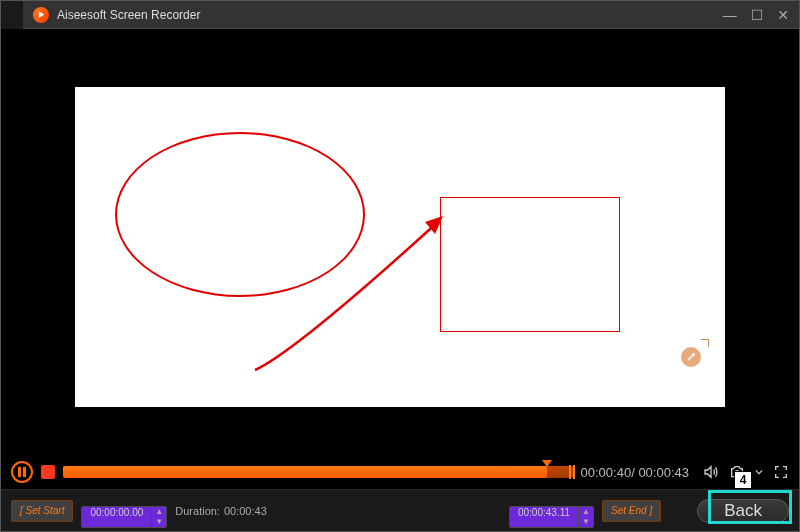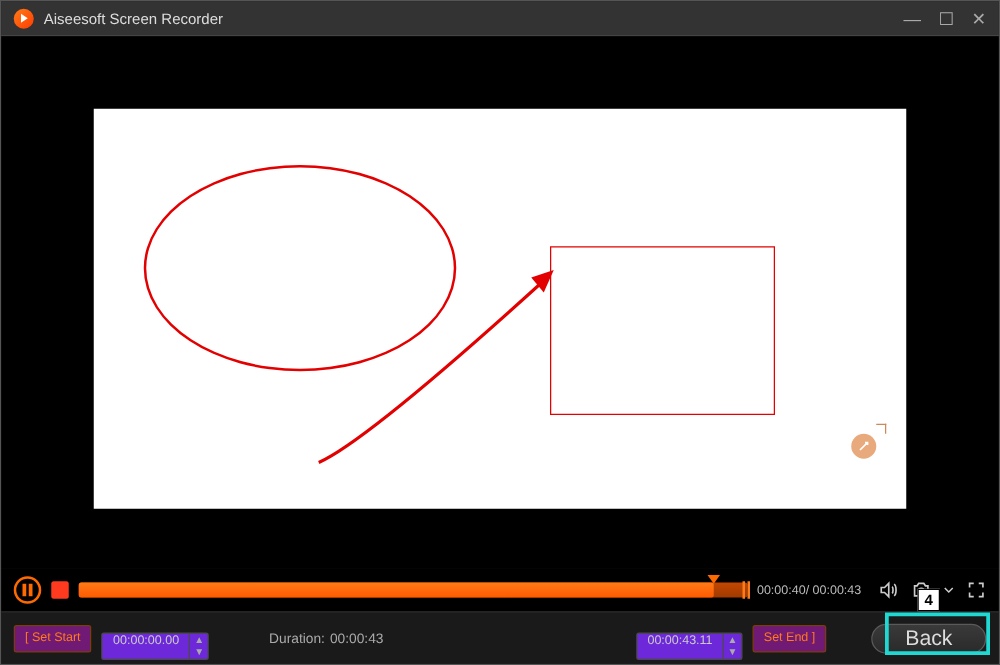--- a/index.html
+++ b/index.html
@@ -10,20 +10,21 @@
     font-size: 12px;
     color: #ccc;
     overflow: hidden;
     position: relative;
   }
   .window { width: 100%; height: 100%; display: flex; flex-direction: column; border: 1px solid #555; }
   .titlebar {
     height: 28px; background: #333333; display: flex; align-items: center;
     padding: 0 10px; color: #ddd; justify-content: space-between;
     border-bottom: 1px solid #444;
+    margin-left: 22px;
   }
   .title-left { display: flex; align-items: center; gap: 8px; }
   .logo {
     width: 16px; height: 16px; border-radius: 50%;
     background: linear-gradient(135deg, #ff7a18, #ff3d00);
     display:flex; align-items:center; justify-content:center;
   }
   .win-controls { display: flex; gap: 14px; font-size: 14px; color: #aaa; }
   .win-controls span { cursor: pointer; }
 
@@ -83,42 +84,43 @@
     background:linear-gradient(#ff7a18,#ff5a00); border-radius:2px;
   }
   .progress-handle {
     position:absolute; top:-5px; left:95%; transform:translateX(-50%);
     width:0; height:0; border-left:5px solid transparent; border-right:5px solid transparent;
     border-top:7px solid #ff6a00;
   }
   .progress-end {
     position:absolute; right:-2px; top:-1px; width:6px; height:14px; border-left:2px solid #ff7a18; border-right:2px solid #ff7a18;
   }
-  .time-text { font-size:10px; color:#bbb; white-space:nowrap; }
+  .time-text { font-size:13px; color:#bbb; white-space:nowrap; }
   .right-icons { display:flex; align-items:center; gap:10px; color:#ccc; margin-left:6px; }
   .icon-svg { width:16px; height:16px; fill:#ccc; cursor:pointer; }
 
   .bottom-bar {
     height: 42px; background:#1a1a1a; display:flex; align-items:center; padding:0 10px; gap:8px;
     border-top:1px solid #2a2a2a;
   }
   .bracket-btn {
-    height:22px; padding:0 8px; border:1px solid #7a3c0a; background:#701a75;
+    height:22px; padding:0 8px; border:1px solid #7a3c0a; background:#404040;
     color:#ff7a18; font-size:10px; display:flex; align-items:center; cursor:pointer;
     border-radius:2px;
+    font-style:italic;
   }
   .spinner {
     height:22px; display:flex; align-items:flex-start; border:1px solid #4a4a4a; background:#6d28d9;
     border-radius:2px;
     margin-top:12px;
   }
   .spinner .val { padding:0 8px; color:#ccc; font-size:10px; }
   .spinner .arrows { display:flex; flex-direction:column; border-left:1px solid #4a4a4a; }
   .spinner .arrows span { width:14px; height:10px; display:flex; align-items:center; justify-content:center; font-size:8px; color:#aaa; cursor:pointer; }
-  .duration-label { display:flex; align-items:center; gap:4px; color:#aaa; font-size:11px; margin-left:40px; }
+  .duration-label { display:flex; align-items:center; gap:4px; color:#aaa; font-size:11px; }
   .action-btn {
     height:24px; padding:0 26px; border-radius:12px; border:1px solid #5a5a5a;
     background:linear-gradient(#3a3a3a,#2a2a2a); color:#ddd; font-size:17px; cursor:pointer;
     display:flex; align-items:center; justify-content:center;
   }
   .export-btn {
     height:24px; padding:0 30px; border-radius:12px; border:none;
     background:linear-gradient(#ff8a2a,#ff5a00); color:#fff; font-size:11px; cursor:pointer;
     display:flex; align-items:center; justify-content:center;
   }

